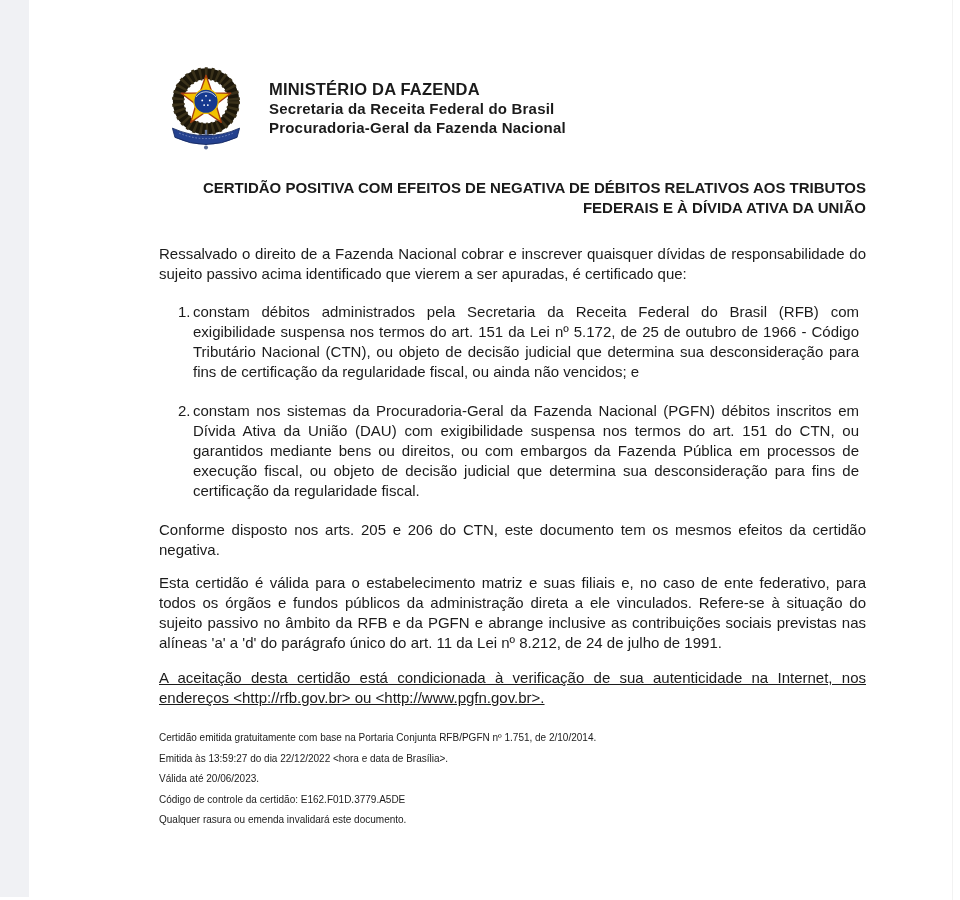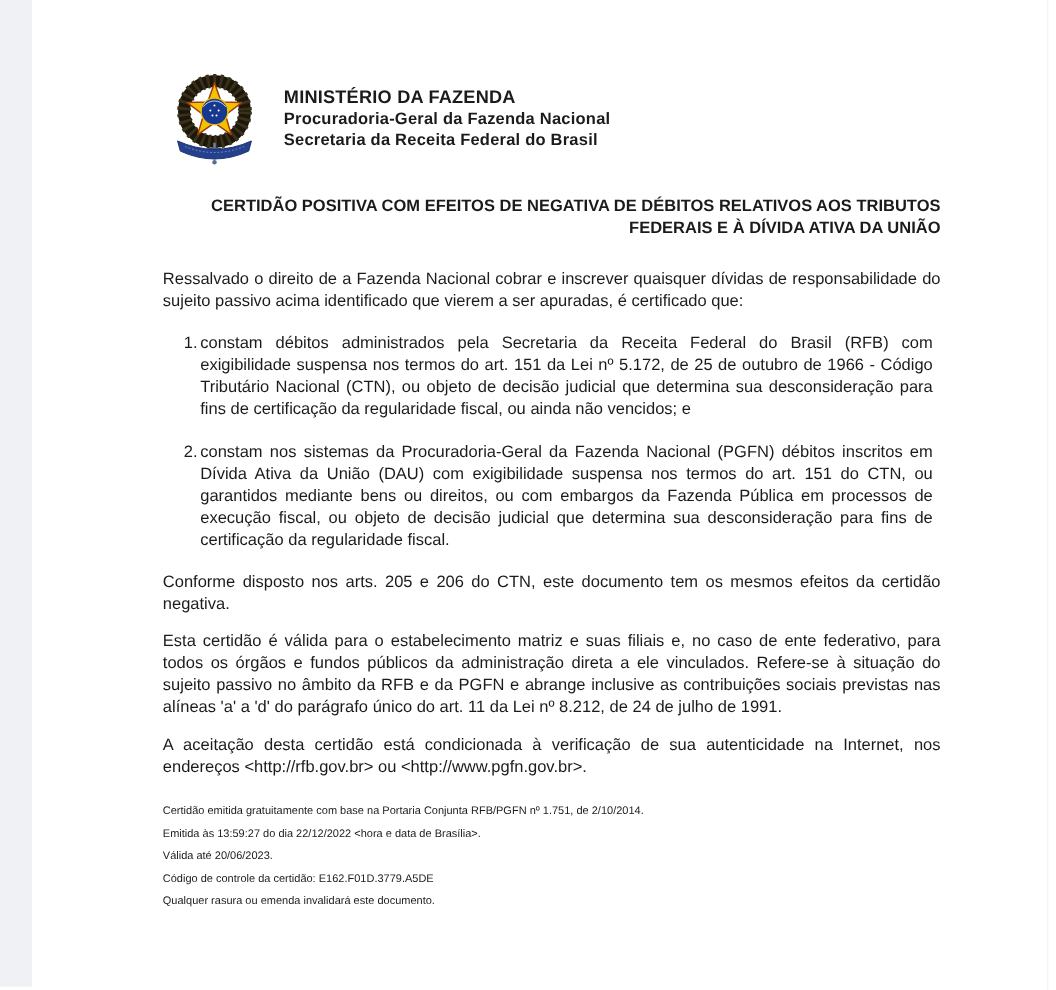--- a/index.html
+++ b/index.html
@@ -16,21 +16,21 @@
     position: absolute; left: 0; top: 0;
     width: 29px; height: 897px;
     background: #f0f1f4;
   }
   .right-line {
     position: absolute; right: 7px; top: 0;
     width: 1px; height: 900px;
     background: #f2f2f2;
   }
   .doc {
-    position: absolute; left: 148px; top: 0;
+    position: absolute; left: 159px; top: 0;
     width: 707px;
   }
   .header {
     margin-top: 60px;
     display: flex;
     align-items: center;
     gap: 16px;
   }
   .logo { width: 94px; height: 96px; flex: none; }
   .org { font-weight: bold; }
@@ -65,21 +65,21 @@
   .item-num { flex: 0 0 15px; font-size: 15px; line-height: 20px; }
   .item-text {
     flex: 1;
     text-align: justify;
     font-size: 15px;
     line-height: 20px;
     padding-right: 7px;
   }
   .effects { margin-top: 13px; }
   .scope { margin-top: 13px; }
-  .acceptance { margin-top: 15px; }
+  .acceptance { margin-top: 15px; text-decoration: underline; }
   .footer { margin-top: 20px; font-size: 10px; line-height: 20.5px; }
   .footer-line { white-space: nowrap; }
   .code-bold { font-weight: normal; }
 </style>
 </head>
 <body>
 
 <div class="left-strip"></div>
 <div class="right-line"></div>
 
@@ -103,22 +103,22 @@
       <circle cx="51.5" cy="43" r="1.1" fill="#ffffff"></circle>
       <circle cx="60.5" cy="43" r="1.1" fill="#ffffff"></circle>
       <circle cx="53.8" cy="48.5" r="1.1" fill="#ffffff"></circle>
       <circle cx="58.2" cy="48.5" r="1.1" fill="#ffffff"></circle>
 
       <path d="M16,76 Q56,94 96,76 L93,87 Q56,104 19,87 Z" fill="#24418f" stroke="#16295e" stroke-width="1"></path>
       <path d="M24,82 Q56,95 88,82" fill="none" stroke="#ffffff" stroke-width="0.8" opacity="0.5" stroke-dasharray="2 2"></path>
     </svg>
     <div class="org">
       <div class="org-ministry">MINISTÉRIO DA FAZENDA</div>
+      <div class="org-line">Secretaria da Receita Federal do Brasil</div>
       <div class="org-line">Procuradoria-Geral da Fazenda Nacional</div>
-      <div class="org-line">Secretaria da Receita Federal do Brasil</div>
     </div>
   </div>
 
   <div class="title">
     <div>CERTIDÃO POSITIVA COM EFEITOS DE NEGATIVA DE DÉBITOS RELATIVOS AOS TRIBUTOS</div>
     <div>FEDERAIS E À DÍVIDA ATIVA DA UNIÃO</div>
   </div>
 
 
   <p class="para intro">Ressalvado o direito de a Fazenda Nacional cobrar e inscrever quaisquer dívidas de responsabilidade do sujeito passivo acima identificado que vierem a ser apuradas, é certificado que:</p>

